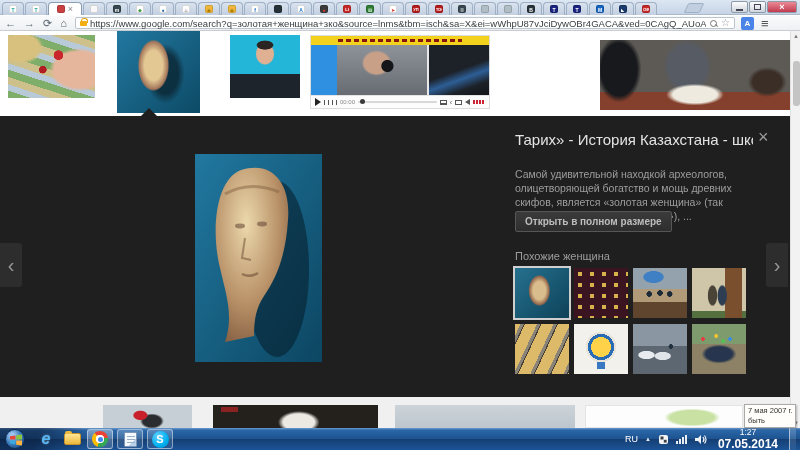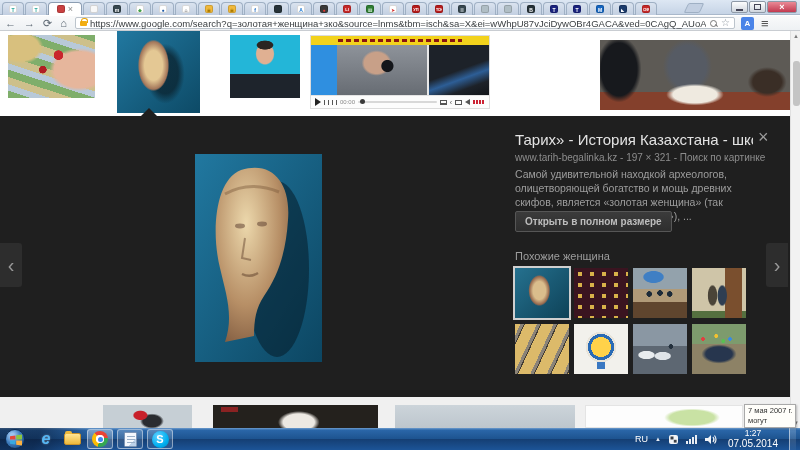--- a/index.html
+++ b/index.html
@@ -162,21 +162,21 @@
   .chrome-ic::before { content:""; position:absolute; left:5.5px; top:5.5px; width:5px; height:5px; background:#4285f4; border-radius:50%; z-index:1; }
   .notepad { position:relative; width:13px; height:15px; background:linear-gradient(135deg,#f4f8fd 70%, #bcd2ea 70%); border:1px solid #7d95b5; border-radius:1px; }
   .notepad::before { content:""; position:absolute; left:2px; top:3px; width:8px; height:1px; background:#9ab0c8; box-shadow:0 3px 0 #9ab0c8, 0 6px 0 #9ab0c8; }
   .skype-ic { width:17px; height:17px; border-radius:50%; background:radial-gradient(circle at 35% 30%, #5fd0ff, #00aff0 60%, #0087c2); color:#fff; font-size:11px; font-weight:bold; text-align:center; line-height:17px; }
   .tray { margin-left:auto; display:flex; align-items:center; gap:7px; padding-right:4px; color:#fff; }
   .tray-lang { font-size:9px; color:#fff; }
   .tray-expand { font-size:6px; color:#e8eef6; }
   .tray svg { display:block; }
   .clock { text-align:center; color:#fff; line-height:1.2; padding:0 4px; }
   .clock .t1 { font-size:8.5px; }
-  .clock .t2 { font-size:10px; }
+  .clock .t2 { font-size:12px;font-weight:bold; }
   .show-desktop { width:7px; height:22px; border-left:1px solid rgba(255,255,255,.55); background:linear-gradient(rgba(255,255,255,.2),rgba(255,255,255,.05)); }
 </style>
 </head>
 <body>
 
 <div class="screen">
 
   <div class="abs tab-strip">
     <div class="tabs">
         <div class="tab">
@@ -349,21 +349,20 @@
     <path d="M46 16 C78 6 96 30 93 66 C91 98 83 122 69 142 C61 154 59 166 59 182 L30 188 C39 162 31 140 25 114 C16 78 20 26 46 16 Z" fill="url(#gold)"></path>
     <ellipse cx="45" cy="72" rx="5" ry="2.4" fill="#55372a" opacity="0.5"></ellipse>
     <ellipse cx="67" cy="70" rx="5" ry="2.4" fill="#55372a" opacity="0.5"></ellipse>
     <path d="M50 84 L47 104 L56 106" stroke="#5a3b28" stroke-width="2" fill="none" opacity="0.45"></path>
     <path d="M47 120 Q55 124 63 119" stroke="#5a3b28" stroke-width="2.4" fill="none" opacity="0.5"></path>
     <path d="M30 40 Q55 26 84 38" stroke="#7d5a3c" stroke-width="3" fill="none" opacity="0.45"></path>
   </svg>
 
   <span class="abs p-close">×</span>
   <div class="abs p-title">Тарих» - История Казахстана - шко...</div>
-  <div class="abs p-meta">www.tarih-begalinka.kz - 197 × 321 - Поиск по картинке</div>
   <div class="abs p-desc">Самой удивительной находкой археологов, олицетворяющей богатство и мощь древних скифов, является «золотая женщина» (так называемая «скифская царица»), ...</div>
   <div class="abs p-buttons">
     <span class="p-btn">Открыть в полном размере</span>
   </div>
   <div class="abs p-similar-title">Похожие женщина</div>
 
   <div class="rel selected r-head" style="left:515px; top:268px;"></div>
   <div class="rel r-plaques" style="left:574px; top:268px;"></div>
   <div class="rel r-meeting" style="left:633px; top:268px;"></div>
   <div class="rel r-door" style="left:692px; top:268px;"></div>
@@ -374,21 +373,21 @@
 
 
   <div class="abs below"></div>
   <div class="bt b1"></div>
   <div class="bt b2"></div>
   <div class="bt b3"></div>
   <div class="bt b4"></div>
 
   <div class="abs tooltip">
     <div>7 мая 2007 г.</div>
-    <div>могут</div>
+    <div>быть</div>
   </div>
 
   <div class="abs taskbar">
     <div class="start-orb">
       <svg width="12" height="12" viewBox="0 0 12 12">
         <path d="M0 2.2 L5.4 1.4 V5.6 H0 Z" fill="#e4493a"></path>
         <path d="M6.2 1.3 L12 0.5 V5.6 H6.2 Z" fill="#8cc63e"></path>
         <path d="M0 6.4 H5.4 V10.6 L0 9.8 Z" fill="#36a9e1"></path>
         <path d="M6.2 6.4 H12 V11.5 L6.2 10.7 Z" fill="#fbb040"></path>
       </svg>

